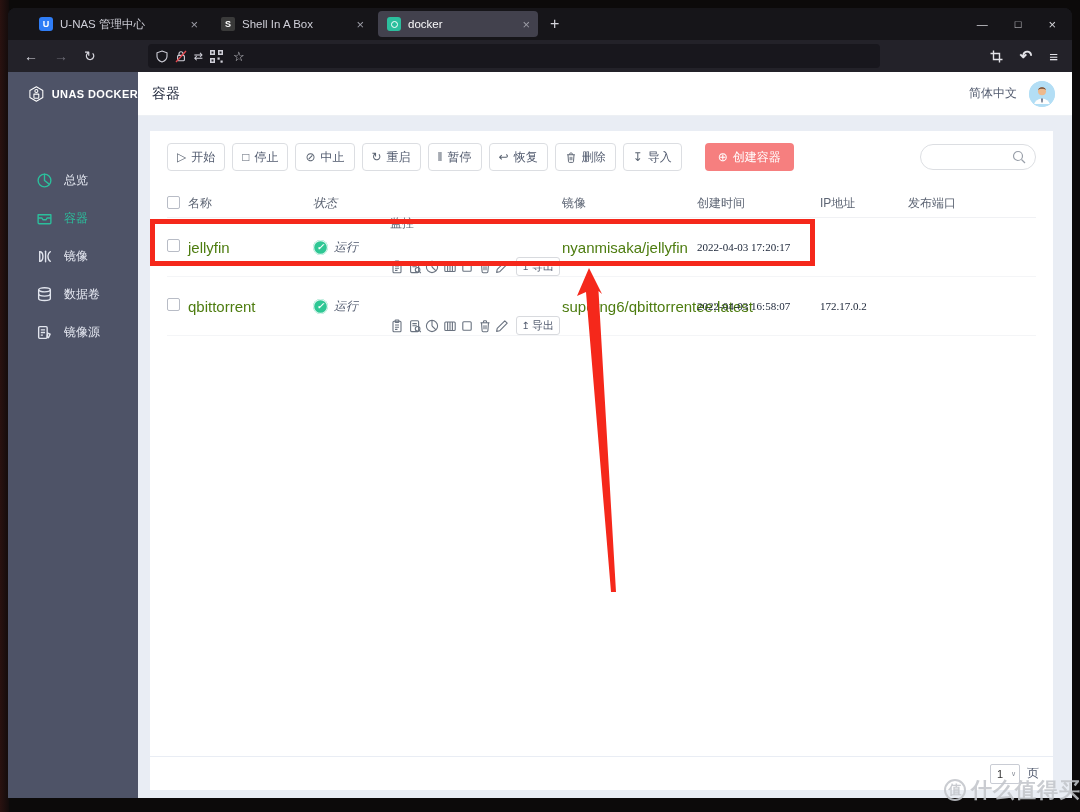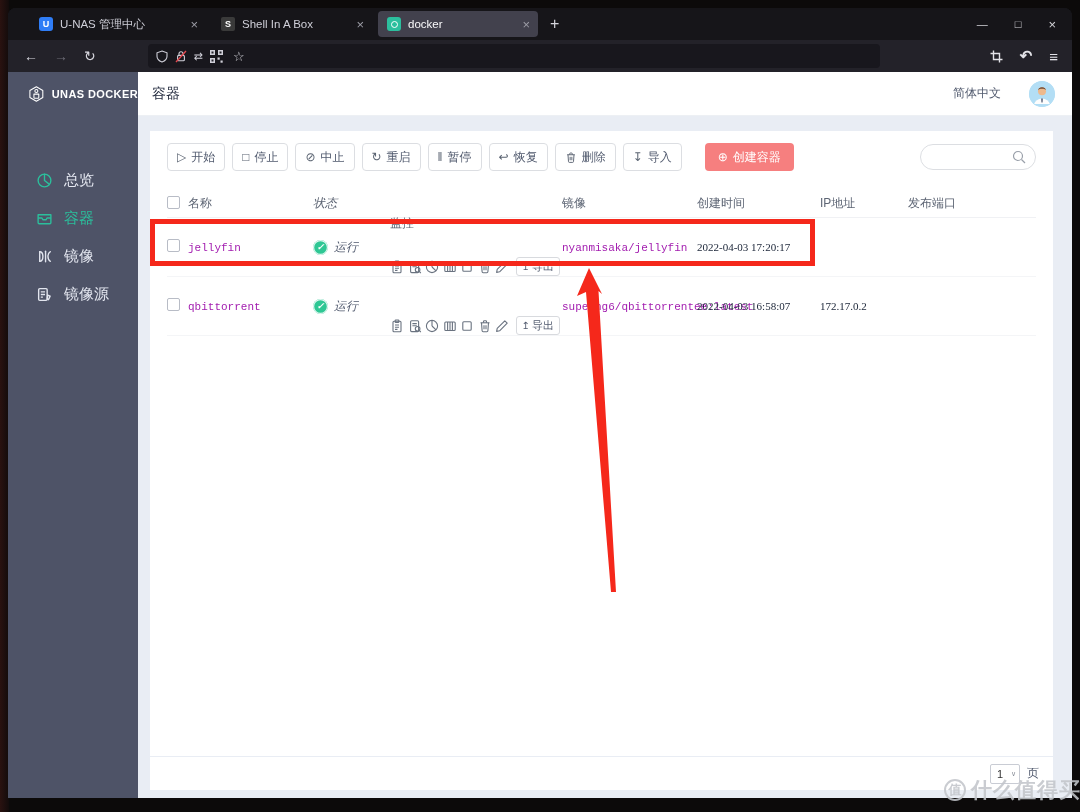--- a/index.html
+++ b/index.html
@@ -43,31 +43,31 @@
   .ext-ics { position:absolute; right:14px; display:flex; align-items:center; gap:17px; color:#e3e3e8; }
   .menu-ic { font-size:15px; }
   .undo-ic { font-size:15px; font-weight:bold; }
 
   
   .app { position:absolute; left:0; top:64px; right:0; bottom:0; display:flex; }
   .sidebar { width:130px; background:#4e5367; color:#e6e9f2; flex:0 0 auto; }
   .logo { height:44px; display:flex; align-items:center; gap:7px; padding-left:20px; }
   .logo-text { font-size:11px; font-weight:bold; letter-spacing:.4px; color:#fff; white-space:nowrap; }
   .menu { padding-top:45px; }
-  .item { height:38px; display:flex; align-items:center; gap:11px; padding-left:28px; font-size:15px; cursor:pointer; }
+  .item { height:38px; display:flex; align-items:center; gap:11px; padding-left:28px; font-size:12px; cursor:pointer; }
   .item .ic { width:17px; height:17px; color:#e2e5ee; display:flex; }
   .item.teal-ic .ic { color:#2bbf9c; }
   .item.active { color:#2bbf9c; }
   .item.active .ic { color:#2bbf9c; }
 
   .main { flex:1; display:flex; flex-direction:column; background:#e9edf4; min-width:0; }
   .appheader { height:44px; background:#fff; display:flex; align-items:center; padding:0 17px 0 14px;
                border-bottom:1px solid #edf0f4; }
   .page-title { font-size:14px; color:#1c2438; }
-  .hdr-right { margin-left:auto; display:flex; align-items:center; gap:28px; }
+  .hdr-right { margin-left:auto; display:flex; align-items:center; gap:12px; }
   .lang { font-size:12px; color:#515a6e; }
   .avatar { width:26px; height:26px; border-radius:50%; overflow:hidden; background:#b3def5; }
 
   .content { flex:1; padding:15px 19px 0 12px; position:relative; display:flex; flex-direction:column; }
   .card { background:#fff; width:903px; height:625px; padding:12px 17px 0 17px; }
 
   .toolbar { display:flex; align-items:center; }
   .tbtn { display:inline-flex; align-items:center; gap:5px; height:28px; padding:0 9px; margin-right:7px;
           border:1px solid #dcdee2; border-radius:4px; background:#fff; color:#515a6e; font-size:12px; cursor:pointer; }
   .tbtn .tic { font-size:12px; color:#5a6371; display:flex; }
@@ -82,21 +82,21 @@
   .td,.th { flex:0 0 auto; }
   .col-check { width:21px; }
   .col-name { width:125px; }
   .col-status { width:77px; display:flex; align-items:center; gap:6px;font-style:italic; }
   .col-mon { width:172px; display:flex; align-items:center; gap:3.5px;margin-top:39px; }
   .col-img { width:135px; }
   .col-created { width:123px; }
   .col-ip { width:88px; }
   .col-ports { flex:1 1 auto; min-width:0; }
   .cb { width:13px; height:13px; border:1px solid #b8bcc6; border-radius:2px; background:#fff; display:inline-block; }
-  .link { color:#a21caf; text-decoration:none; font-family:Liberation Mono, monospace; font-size:11px; }
+  .link { color:#4d7c0f; text-decoration:none; font-family:Liberation Sans, sans-serif; font-size:15px; }
   .serif { font-family:"Liberation Serif",serif; font-size:11px; color:#202a3c; }
   .okdot { width:15px; height:15px; border-radius:50%; background:#2ec794; color:#fff; font-size:9px; font-weight:bold;
            display:inline-flex; align-items:center; justify-content:center;
            box-shadow: inset 0 0 0 1.2px rgba(255,255,255,.85); flex:0 0 auto; }
   .stat-t { color:#515a6e; }
   .mi { display:flex; color:#6a7380; }
   .exp { display:inline-flex; align-items:center; gap:2px; border:1px solid #d8dade; border-radius:3px;
          padding:1px 5px; margin-left:3px; color:#515a6e; font-size:11px; background:#fff; }
   .exp-ar { font-size:10px; }
   .ports { font-family:"Liberation Serif",serif; font-size:10.5px; line-height:13.5px; color:#2b85e4; }
@@ -225,20 +225,30 @@
                   <path d="M3.5 3.5v9"></path>
                   <path d="M3.5 3.5C7.5 3.5 7.5 12.5 3.5 12.5"></path>
                   <path d="M9 3v10"></path>
                   <path d="M13.5 3.5C10.5 5 10.5 11 13.5 12.5"></path>
                 </svg>
               </span>
             <span>镜像</span>
           </div>
           <div class="item">
             <span class="ic">
+                <svg width="17" height="17" viewBox="0 0 16 16" fill="none" stroke="currentColor" stroke-width="1.3">
+                  <ellipse cx="8" cy="3.6" rx="5.5" ry="1.9"></ellipse>
+                  <path d="M2.5 3.6v4c0 1 2.5 1.9 5.5 1.9s5.5-.9 5.5-1.9v-4"></path>
+                  <path d="M2.5 7.6v4.2c0 1 2.5 1.9 5.5 1.9s5.5-.9 5.5-1.9V7.6"></path>
+                </svg>
+              </span>
+            <span>数据卷</span>
+          </div>
+          <div class="item">
+            <span class="ic">
                 <svg width="17" height="17" viewBox="0 0 16 16" fill="none" stroke="currentColor" stroke-width="1.3" stroke-linejoin="round">
                   <rect x="2.5" y="2.5" width="8" height="11" rx="1"></rect>
                   <path d="M4.5 5.5h4M4.5 8h4M4.5 10.5h2"></path>
                   <path d="M11 8.5l2.3 1-1.6 3.4-1.2-.5z"></path>
                 </svg>
               </span>
             <span>镜像源</span>
           </div>
         </nav>
       </aside>

